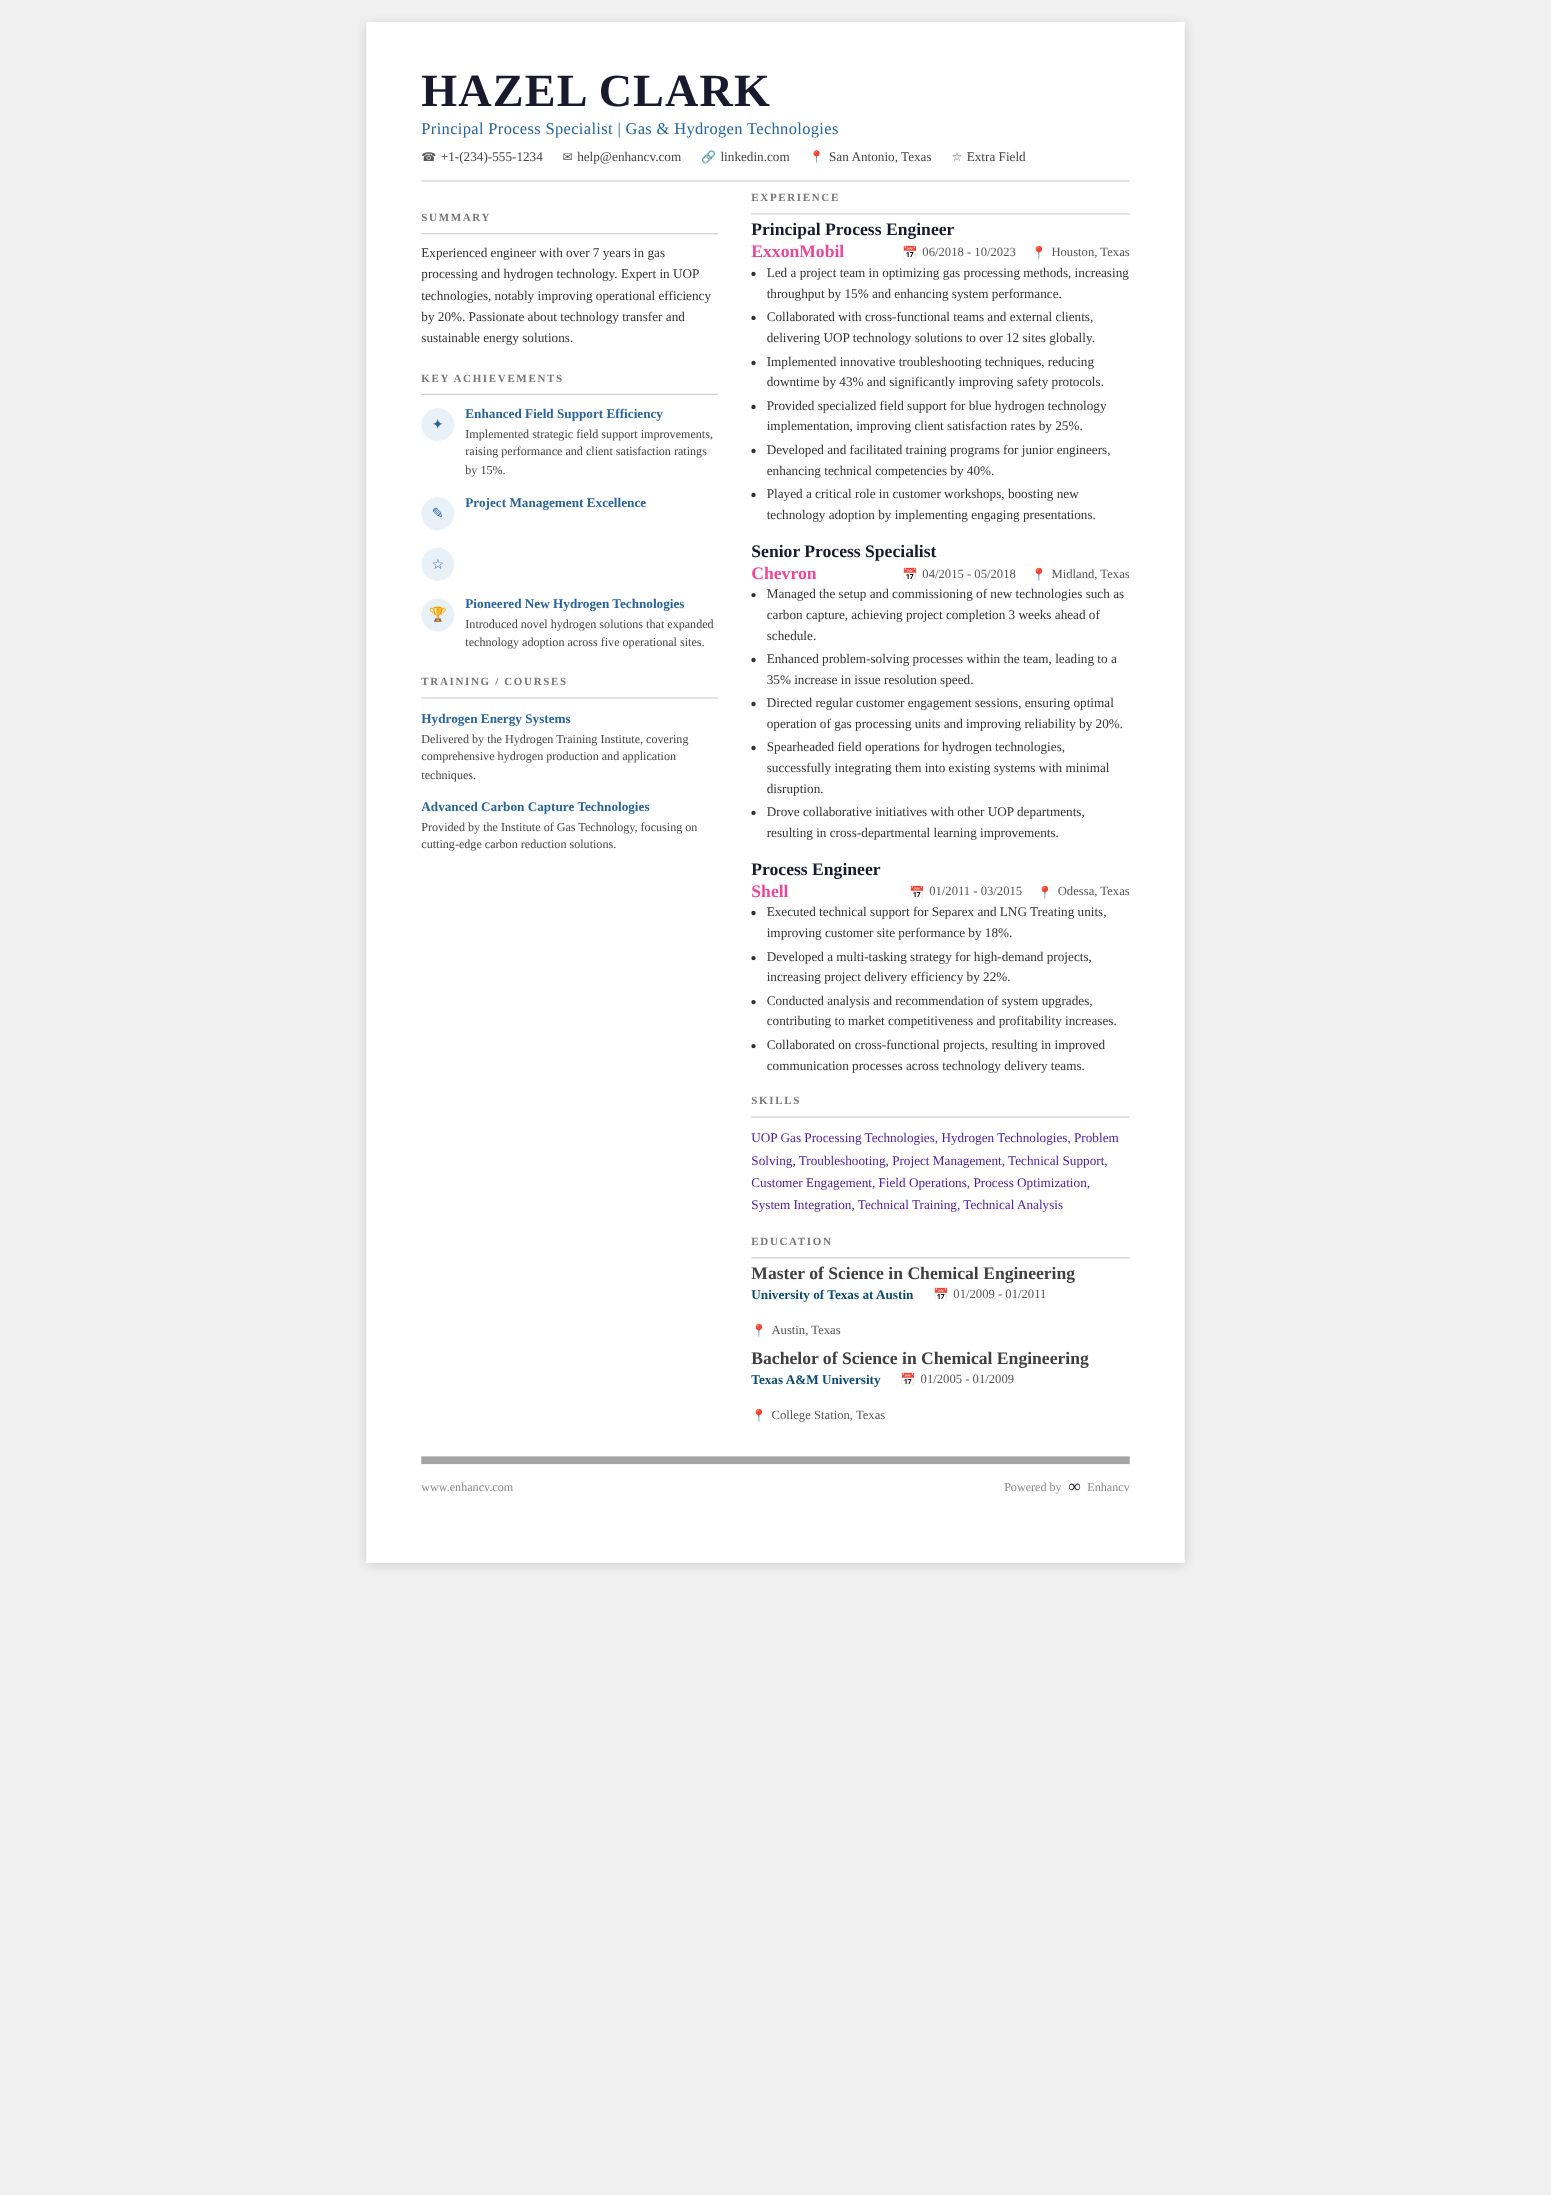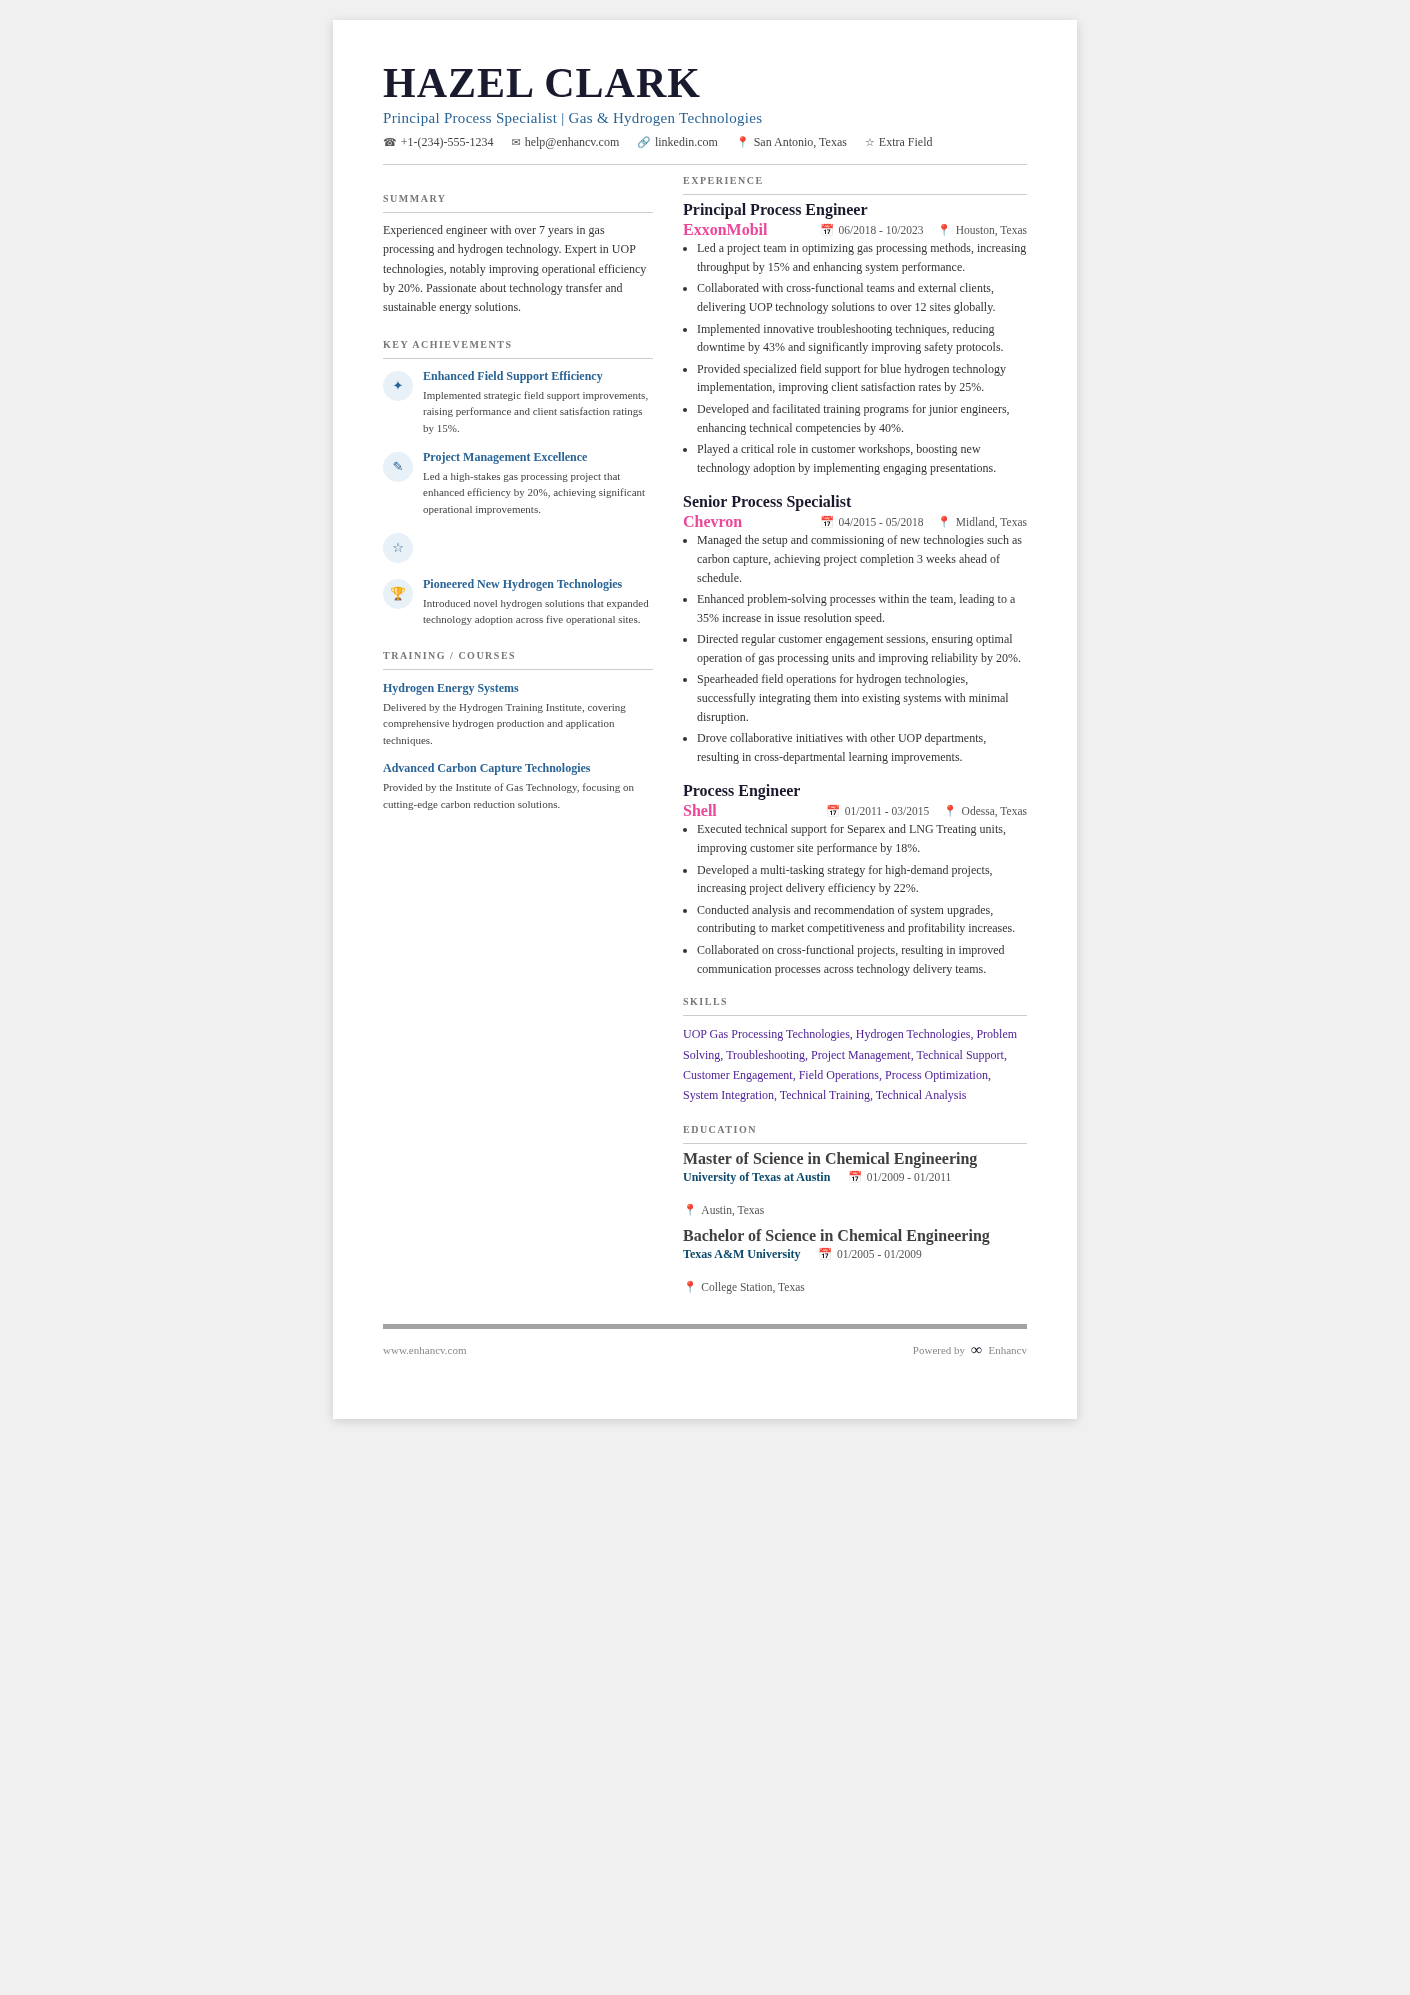--- a/index.html
+++ b/index.html
@@ -185,21 +185,21 @@
       font-size: 12px;
       font-weight: 700;
       color: #0c4a6e;
     }
     .footer {
       display: flex;
       justify-content: space-between;
       align-items: center;
       margin-top: 30px;
       padding-top: 12px;
-      border-top: 5px solid #a3a3a3;
+      border-top: 7px solid #a3a3a3;
     }
     .footer-url {
       font-size: 11px;
       color: #888;
     }
     .footer-brand {
       display: flex;
       align-items: center;
       gap: 6px;
       font-size: 11px;
@@ -272,21 +272,20 @@
           <div class="achievement-content">
             <div class="achievement-title">Enhanced Field Support Efficiency</div>
             <div class="achievement-desc">Implemented strategic field support improvements, raising performance and client satisfaction ratings by 15%.</div>
           </div>
         </div>
 
         <div class="achievement-item">
           <div class="achievement-icon">✎</div>
           <div class="achievement-content">
             <div class="achievement-title">Project Management Excellence</div>
-            <div class="achievement-desc">Led a high-stakes gas processing project that enhanced efficiency by 20%, achieving significant operational improvements.</div>
           </div>
         </div>
 
         <div class="achievement-item">
           <div class="achievement-icon">☆</div>
         </div>
 
         <div class="achievement-item">
           <div class="achievement-icon">🏆</div>
           <div class="achievement-content">

